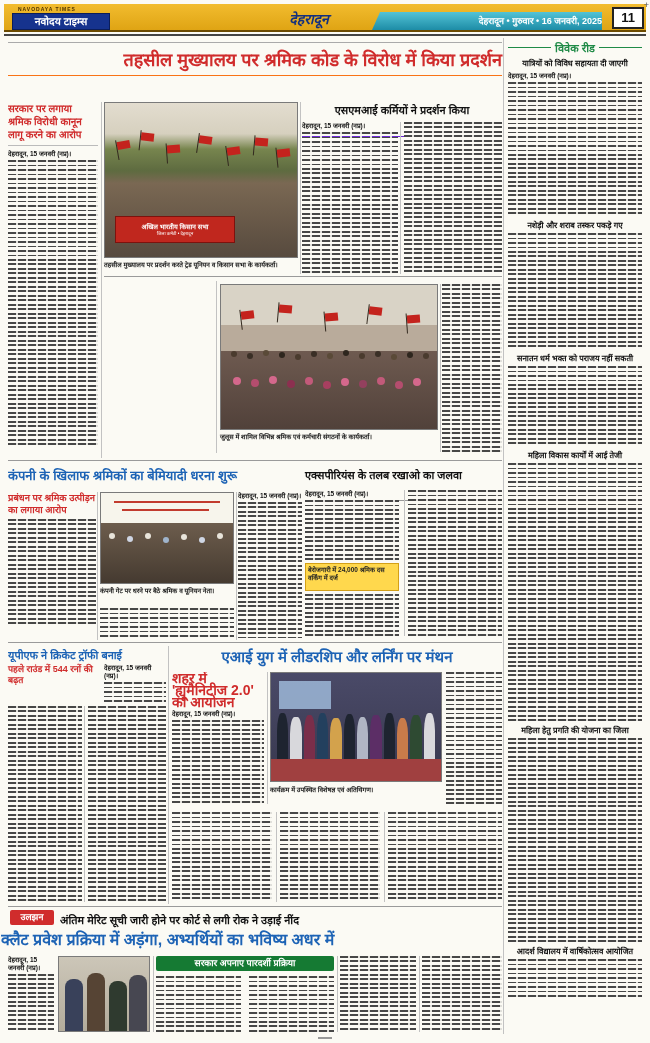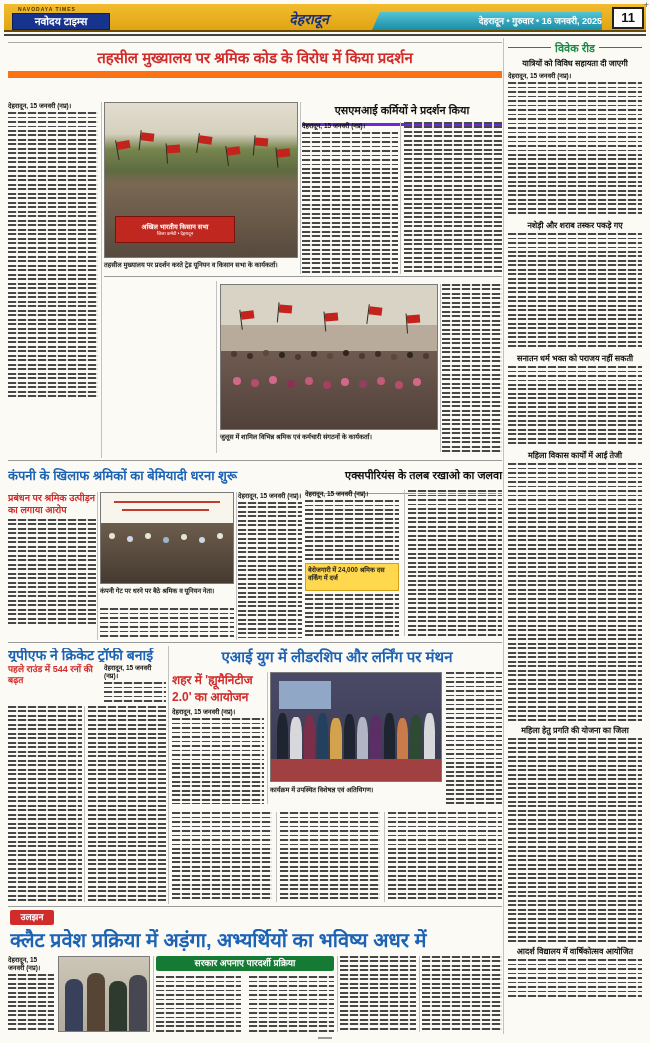--- a/index.html
+++ b/index.html
@@ -32,45 +32,46 @@
     <div class="abs" style="left:8px;top:9px;width:98px;height:17px;background:#16338e;border:1px solid #0b1d5a;color:#fff;font-size:10.5px;font-weight:bold;text-align:center;line-height:15px">नवोदय टाइम्स</div>
     <div class="abs" style="left:245px;top:5px;width:120px;text-align:center;font-size:14px;font-weight:bold;font-style:italic;color:#14307f">देहरादून</div>
     <div class="abs" style="left:368px;top:8px;width:230px;height:18px;background:linear-gradient(#53c3d6,#1d8ca6);color:#fff;font-size:9px;font-weight:bold;text-align:right;line-height:18px;clip-path:polygon(8px 0,100% 0,100% 100%,0 100%)">देहरादून • गुरुवार • 16 जनवरी, 2025</div>
     <div class="abs" style="right:2px;top:3px;width:32px;height:22px;background:#fff;border:2px solid #222;font-size:13px;font-weight:bold;text-align:center;line-height:18px;color:#111">11</div>
   </div>
   <div class="abs" style="right:1px;top:0;font-size:9px;color:#555">+</div>
   <div class="hr" style="left:4px;top:34px;width:642px;background:#444;height:2px"></div>
 
   <div class="abs" style="left:8px;top:38px;width:494px">
     <div style="height:1px;background:#aaa;margin-top:4px"></div>
-    <div class="kick" style="font-size:15px;text-align:center;padding:4px 0;border-bottom:7px solid #f97316">तहसील मुख्यालय पर श्रमिक कोड के विरोध में किया प्रदर्शन</div>
+    <div class="kick" style="font-size:18px;text-align:right;padding:4px 0;border-bottom:1px solid #f97316">तहसील मुख्यालय पर श्रमिक कोड के विरोध में किया प्रदर्शन</div>
   </div>
 
   <div class="abs" style="left:8px;top:102px;width:90px;height:356px;overflow:hidden">
+    <div class="kick" style="font-size:10px;line-height:13px;border-bottom:1px solid #bbb;padding-bottom:4px;margin-bottom:4px">सरकार पर लगाया श्रमिक विरोधी कानून लागू करने का आरोप</div>
     <div class="dl">देहरादून, 15 जनवरी (नप्र)।</div>
     <div class="tf" style="height:288px;margin-top:2px"></div>
   </div>
 
   <div class="photo" style="left:104px;top:102px;width:194px;height:156px;background:linear-gradient(#e3ddcf 0%,#d6d0bf 20%,#77854e 30%,#5e6b40 44%,#7a6853 52%,#574a3e 100%)">
     <div class="flag" style="left:12px;top:38px;transform:rotate(-10deg)"></div>
     <div class="flag" style="left:36px;top:30px;transform:rotate(6deg)"></div>
     <div class="flag" style="left:62px;top:42px;transform:rotate(-4deg)"></div>
     <div class="flag" style="left:94px;top:33px;transform:rotate(8deg)"></div>
     <div class="flag" style="left:122px;top:44px;transform:rotate(-8deg)"></div>
     <div class="flag" style="left:150px;top:35px;transform:rotate(5deg)"></div>
     <div class="flag" style="left:172px;top:46px;transform:rotate(-6deg)"></div>
     <div class="abs" style="left:10px;bottom:14px;width:120px;height:27px;background:#c0271e;border:1px solid #7d120d;color:#fff;display:flex;flex-direction:column;align-items:center;justify-content:center;text-align:center">
       <div style="font-size:6.5px;font-weight:bold;line-height:8px">अखिल भारतीय किसान सभा</div>
       <div style="font-size:4.5px;line-height:6px">जिला कमेटी • देहरादून</div>
     </div>
   </div>
   <div class="abs cap" style="left:104px;top:261px;width:194px">तहसील मुख्यालय पर प्रदर्शन करते ट्रेड यूनियन व किसान सभा के कार्यकर्ता।</div>
 
   <div class="abs" style="left:302px;top:102px;width:200px">
-    <div style="font-size:11px;font-weight:bold;text-align:center;border-bottom:3px solid #6d28d9;padding-bottom:6px;color:#111">एसएमआई कर्मियों ने प्रदर्शन किया</div>
+    <div style="font-size:11px;font-weight:bold;text-align:center;border-bottom:1px solid #6d28d9;padding-bottom:19px;color:#111">एसएमआई कर्मियों ने प्रदर्शन किया</div>
   </div>
   <div class="abs" style="left:302px;top:122px;width:96px;height:152px;overflow:hidden">
     <div class="dl">देहरादून, 15 जनवरी (नप्र)।</div>
     <div class="tf" style="height:142px;margin-top:2px"></div>
   </div>
   <div class="abs tf" style="left:404px;top:122px;width:98px;height:152px"></div>
 
   <div class="hr" style="left:104px;top:276px;width:398px"></div>
 
 
@@ -105,43 +106,43 @@
                   box-shadow:18px 3px 0 #cfd6e4,36px 0 0 #e8e4da,54px 4px 0 #9fb4cc,72px 1px 0 #e8e4da,90px 4px 0 #cfd6e4,108px 0 0 #e8e4da"></div>
     </div>
   </div>
   <div class="abs cap" style="left:100px;top:587px;width:134px">कंपनी गेट पर धरने पर बैठे श्रमिक व यूनियन नेता।</div>
   <div class="abs tf" style="left:100px;top:608px;width:134px;height:32px"></div>
   <div class="abs" style="left:238px;top:492px;width:64px;height:148px;overflow:hidden">
     <div class="dl">देहरादून, 15 जनवरी (नप्र)।</div>
     <div class="tf" style="height:136px;margin-top:2px"></div>
   </div>
 
-  <div class="abs" style="left:305px;top:467px;width:197px;font-size:11px;font-weight:bold;text-align:right;border-bottom:1px solid #999;padding-bottom:11px;color:#111">एक्सपीरियंस के तलब रखाओ का जलवा</div>
+  <div class="abs" style="left:305px;top:467px;width:197px;font-size:11px;font-weight:bold;text-align:left;border-bottom:1px solid #999;padding-bottom:18px;color:#111">एक्सपीरियंस के तलब रखाओ का जलवा</div>
   <div class="abs" style="left:305px;top:490px;width:94px;height:146px;overflow:hidden">
     <div class="dl">देहरादून, 15 जनवरी (नप्र)।</div>
     <div class="tf" style="height:60px;margin:2px 0 3px"></div>
     <div style="background:#ffd84d;border:1px solid #d4a017;font-size:6.5px;font-weight:bold;line-height:8px;padding:2px;height:28px;overflow:hidden">बेरोजगारी में 24,000 श्रमिक दस वर्किंग में दर्ज</div>
     <div class="tf" style="height:42px;margin-top:3px"></div>
   </div>
   <div class="abs tf" style="left:408px;top:490px;width:94px;height:146px"></div>
 
   <div class="hr" style="left:8px;top:642px;width:494px"></div>
 
-  <div class="abs blue" style="left:8px;top:648px;width:158px;font-size:14px;line-height:14px;white-space:nowrap;overflow:hidden">यूपीएफ ने क्रिकेट ट्रॉफी बनाई</div>
+  <div class="abs blue" style="left:8px;top:648px;width:158px;font-size:11px;line-height:14px;white-space:nowrap;overflow:hidden">यूपीएफ ने क्रिकेट ट्रॉफी बनाई</div>
   <div class="abs kick" style="left:8px;top:664px;width:92px;font-size:9px;line-height:11px">पहले राउंड में 544 रनों की बढ़त</div>
   <div class="abs" style="left:104px;top:664px;width:62px;height:38px;overflow:hidden">
     <div class="dl">देहरादून, 15 जनवरी (नप्र)।</div>
     <div class="tf" style="height:26px;margin-top:2px"></div>
   </div>
   <div class="abs tf" style="left:8px;top:706px;width:74px;height:196px"></div>
   <div class="abs tf" style="left:88px;top:706px;width:78px;height:196px"></div>
 
   <div class="abs blue" style="left:172px;top:648px;width:330px;font-size:15px;text-align:center;line-height:18px">एआई युग में लीडरशिप और लर्निंग पर मंथन</div>
   <div class="abs" style="left:172px;top:672px;width:92px;height:132px;overflow:hidden">
-    <div class="kick" style="font-size:12px;line-height:17px;margin-bottom:2px">शहर में 'ह्यूमैनिटीज 2.0' का आयोजन</div>
+    <div class="kick" style="font-size:14px;line-height:12px;margin-bottom:2px">शहर में 'ह्यूमैनिटीज 2.0' का आयोजन</div>
     <div class="dl">देहरादून, 15 जनवरी (नप्र)।</div>
     <div class="tf" style="height:88px;margin-top:2px"></div>
   </div>
   <div class="photo" style="left:270px;top:672px;width:172px;height:110px;background:linear-gradient(#4a4a68,#38384e)">
     <div class="abs" style="left:8px;top:8px;width:52px;height:28px;background:#9db8d8;opacity:.85"></div>
     <div class="abs" style="left:6px;right:6px;bottom:22px;height:46px;display:flex;gap:2px;align-items:flex-end">
       <span style="flex:1;height:100%;background:#1e2430;border-radius:40% 40% 0 0"></span>
       <span style="flex:1;height:92%;background:#d8d8dc;border-radius:40% 40% 0 0"></span>
       <span style="flex:1;height:96%;background:#7a2e4a;border-radius:40% 40% 0 0"></span>
       <span style="flex:1;height:100%;background:#23405e;border-radius:40% 40% 0 0"></span>
@@ -158,21 +159,22 @@
   </div>
   <div class="abs cap" style="left:270px;top:786px;width:172px">कार्यक्रम में उपस्थित विशेषज्ञ एवं अतिथिगण।</div>
   <div class="abs tf" style="left:446px;top:672px;width:56px;height:132px"></div>
   <div class="abs tf" style="left:172px;top:812px;width:100px;height:90px"></div>
   <div class="abs tf" style="left:280px;top:812px;width:100px;height:90px"></div>
   <div class="abs tf" style="left:388px;top:812px;width:114px;height:90px"></div>
 
   <div class="hr" style="left:8px;top:906px;width:494px"></div>
 
   <div class="abs" style="left:10px;top:910px;width:44px;height:15px;background:#d02c2c;color:#fff;font-size:9px;font-weight:bold;text-align:center;line-height:15px;border-radius:2px">उलझन</div>
-  <div class="abs blue" style="left:10px;top:929px;width:492px;font-size:20px;line-height:22px;white-space:nowrap;overflow:hidden">क्लैट प्रवेश प्रक्रिया में अड़ंगा, अभ्यर्थियों का भविष्य अधर में</div>
+  <div class="abs" style="left:60px;top:912px;width:430px;font-size:11px;font-weight:bold;color:#111">अंतिम मेरिट सूची जारी होने पर कोर्ट से लगी रोक ने उड़ाई नींद</div>
+  <div class="abs blue" style="left:1px;top:929px;width:492px;font-size:16px;line-height:22px;white-space:nowrap;overflow:hidden">क्लैट प्रवेश प्रक्रिया में अड़ंगा, अभ्यर्थियों का भविष्य अधर में</div>
   <div class="abs" style="left:8px;top:956px;width:46px;height:76px;overflow:hidden">
     <div class="dl">देहरादून, 15 जनवरी (नप्र)।</div>
     <div class="tf" style="height:62px;margin-top:2px"></div>
   </div>
   <div class="photo" style="left:58px;top:956px;width:92px;height:76px;background:linear-gradient(#ccc6b8,#b3ac9c)">
     <span class="abs" style="left:6px;bottom:0;width:18px;height:52px;background:#39415a;border-radius:8px 8px 0 0"></span>
     <span class="abs" style="left:28px;bottom:0;width:18px;height:58px;background:#564434;border-radius:8px 8px 0 0"></span>
     <span class="abs" style="left:50px;bottom:0;width:18px;height:50px;background:#2f3a2f;border-radius:8px 8px 0 0"></span>
     <span class="abs" style="left:70px;bottom:0;width:18px;height:56px;background:#474751;border-radius:8px 8px 0 0"></span>
   </div>

